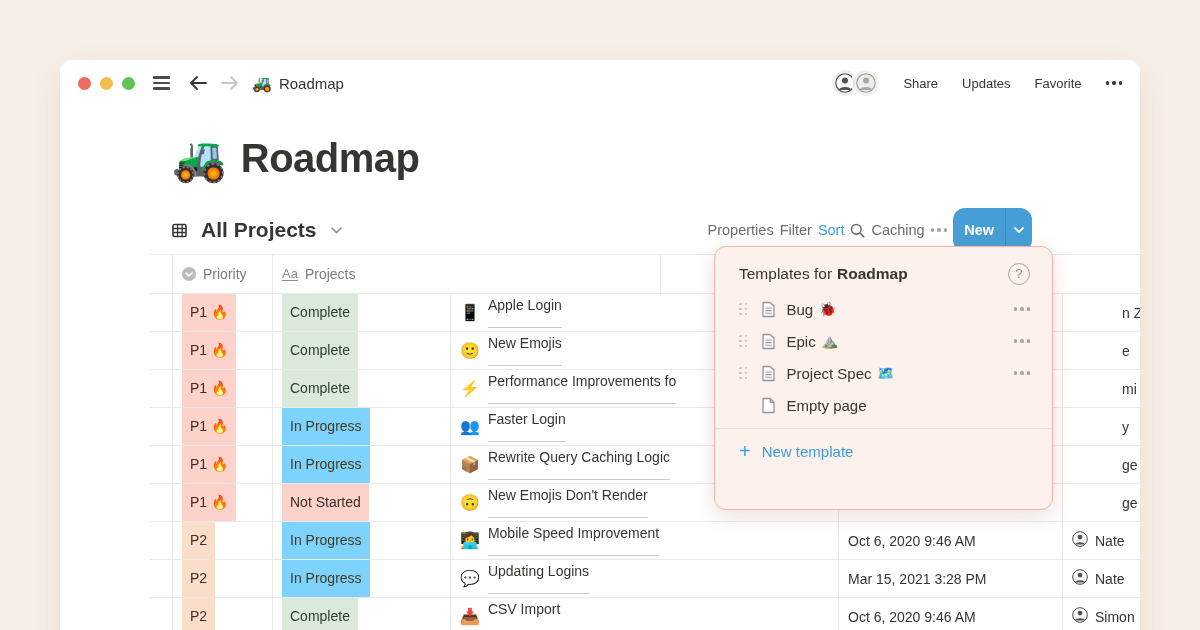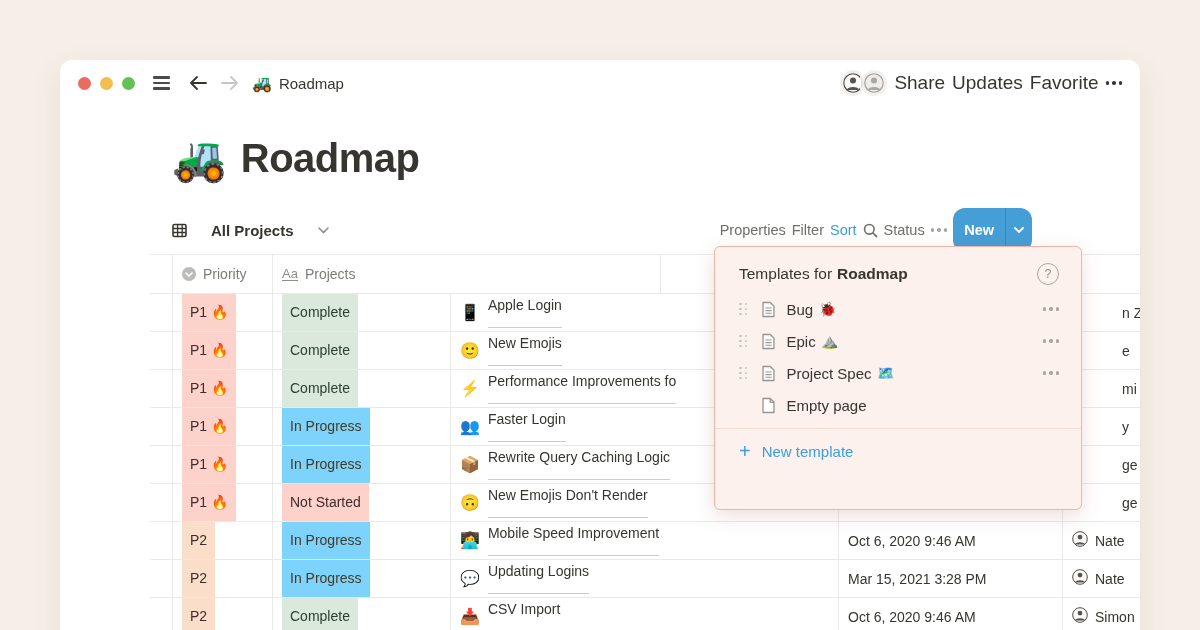--- a/index.html
+++ b/index.html
@@ -11,38 +11,38 @@
   
   .topbar{display:flex;align-items:center;height:46px;padding:0 18px;}
   .lights{display:flex;gap:9px;margin-right:18px;}
   .light{width:13px;height:13px;border-radius:50%;}
   .light.red{background:#ED6A5E}.light.yellow{background:#F4BE4F}.light.green{background:#61C354}
   .hamburger{display:flex;flex-direction:column;gap:3px;margin-right:18px;cursor:pointer;}
   .hamburger i{display:block;width:17px;height:2.4px;background:#4d4b48;border-radius:1px;}
   .navarrow{margin-right:12px;display:flex;align-items:center;}
   .doc-title{display:flex;align-items:center;gap:7px;font-size:15px;font-weight:500;}
   .doc-title .emj{font-size:16px;}
-  .topbar-right{margin-left:auto;display:flex;align-items:center;gap:7px;font-size:19px;}
+  .topbar-right{margin-left:auto;display:flex;align-items:center;gap:24px;font-size:13px;}
   .tb-action{cursor:pointer;}
   .avatars{display:flex;margin-right:-2px;}
   .avatar{width:26px;height:26px;border-radius:50%;background:#f1efec;border:2px solid #fff;
           display:flex;align-items:center;justify-content:center;overflow:hidden;}
   .avatar+.avatar{margin-left:-9px;opacity:.85;}
   .dots{display:inline-flex;gap:3px;align-items:center;cursor:pointer;}
   .dots i{width:3.5px;height:3.5px;border-radius:50%;background:#37352f;display:block;}
   .dots.gray i{background:#a7a5a2;}
 
   
   .page-title{position:absolute;left:112px;top:76px;display:flex;align-items:center;gap:14px;}
   .page-title .emj{font-size:44px;line-height:1;}
   .page-title .txt{font-size:40px;font-weight:700;letter-spacing:-.5px;color:#37352f;}
 
   
   .toolbar{position:absolute;left:112px;top:154px;width:860px;display:flex;align-items:center;height:32px;}
-  .view-switch{display:flex;align-items:center;gap:24px;font-size:15px;font-weight:600;cursor:pointer;}
+  .view-switch{display:flex;align-items:center;gap:14px;font-size:21px;font-weight:600;cursor:pointer;}
   .toolbar-right{margin-left:auto;display:flex;align-items:center;gap:6px;font-size:14.5px;color:#6f6e69;}
   .tool-link{cursor:pointer;}
   .tool-link.blue{color:#3b9eda;}
   .search-group{display:flex;align-items:center;gap:6px;cursor:pointer;}
   .btn-new{display:flex;align-items:stretch;background:#459fd6;border-radius:12px;overflow:hidden;
            color:#fff;font-size:14.5px;font-weight:600;cursor:pointer;height:44px;}
   .btn-new .seg-label{display:flex;align-items:center;padding:0 11px;}
   .btn-new .seg-caret{display:flex;align-items:center;padding:0 8px;border-left:1px solid rgba(0,0,0,.14);}
 
   
@@ -65,22 +65,22 @@
   .pill.orange{background:#fadec9;}
   .pill.green{background:#dbe9dd;color:#2b3f34;}
   .pill.yellow{background:#7dd3fc;color:#453a21;}
   .p-emoji{font-size:16px;margin-right:8px;}
   .p-name{font-size:14px;font-weight:500;border-bottom:1px solid rgba(55,53,47,.25);
           padding-bottom:14px;cursor:pointer;}
   .sliver{position:absolute;left:972px;font-size:14px;color:#37352f;z-index:1;}
   .mini-avatar{flex:0 0 16px;}
 
   
-  .popup{position:absolute;left:654px;top:186px;width:368px;height:264px;background:#fcf1ed;
-         border:1px solid #f2b4a6;border-radius:6px;box-shadow:0 6px 20px rgba(150,80,60,.18);
+  .popup{position:absolute;left:654px;top:186px;width:339px;height:264px;background:#fcf1ed;
+         border:1px solid #f2b4a6;border-radius:12px;box-shadow:0 6px 20px rgba(150,80,60,.18);
          z-index:10;box-sizing:border-box;}
   .popup-head{display:flex;align-items:center;padding:16px 22px 8px 24px;font-size:15.5px;}
   .popup-head .bold{font-weight:700;margin-left:5px;}
   .help{margin-left:auto;width:20px;height:20px;border-radius:50%;border:1.6px solid #a9a7a4;
         color:#8f8d8a;font-size:12.5px;display:flex;align-items:center;justify-content:center;cursor:pointer;}
   .tpl-item{display:flex;align-items:center;height:32px;padding:0 22px 0 24px;cursor:pointer;}
   .handle{display:grid;grid-template-columns:3px 3px;gap:2.5px;margin-right:13px;cursor:grab;}
   .handle i{width:2.6px;height:2.6px;border-radius:50%;background:#c6c4c1;display:block;}
   .handle.ghost{visibility:hidden;}
   .tpl-label{font-size:15px;margin-left:11px;}
@@ -167,21 +167,21 @@
       </span>
       <div class="toolbar-right">
         <span class="tool-link">Properties</span>
         <span class="tool-link">Filter</span>
         <span class="tool-link blue">Sort</span>
         <span class="search-group">
           <svg width="15" height="15" viewBox="0 0 15 15">
               <circle cx="6.3" cy="6.3" r="4.8" fill="none" stroke="#6f6e69" stroke-width="1.6"></circle>
               <path d="M10 10l3.6 3.6" stroke="#6f6e69" stroke-width="1.6" stroke-linecap="round"></path>
             </svg>
-          <span>Status</span>
+          <span>Caching</span>
         </span>
         <span class="dots gray">
             <i></i>
             <i></i>
             <i></i>
           </span>
         <span class="btn-new">
           <span class="seg-label">New</span>
           <span class="seg-caret">
             <svg width="10" height="7" viewBox="0 0 10 7">

